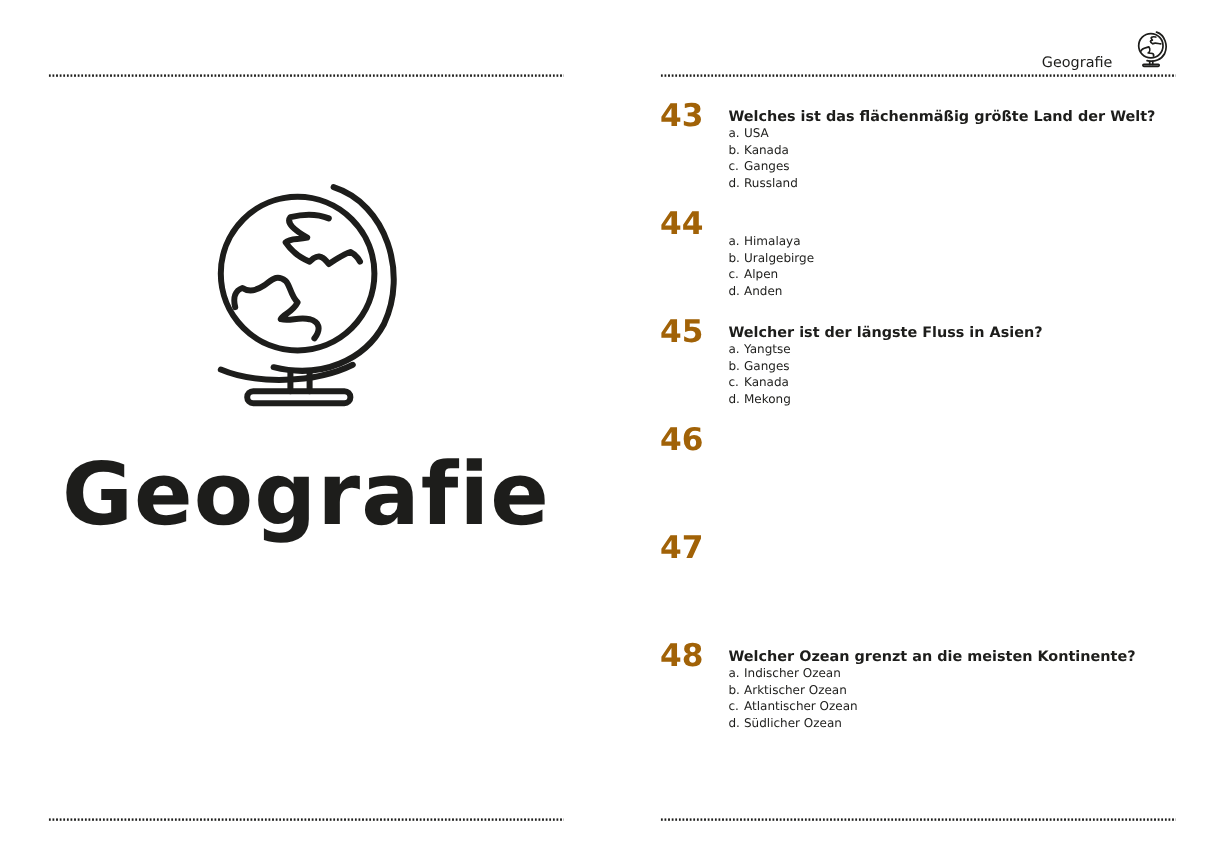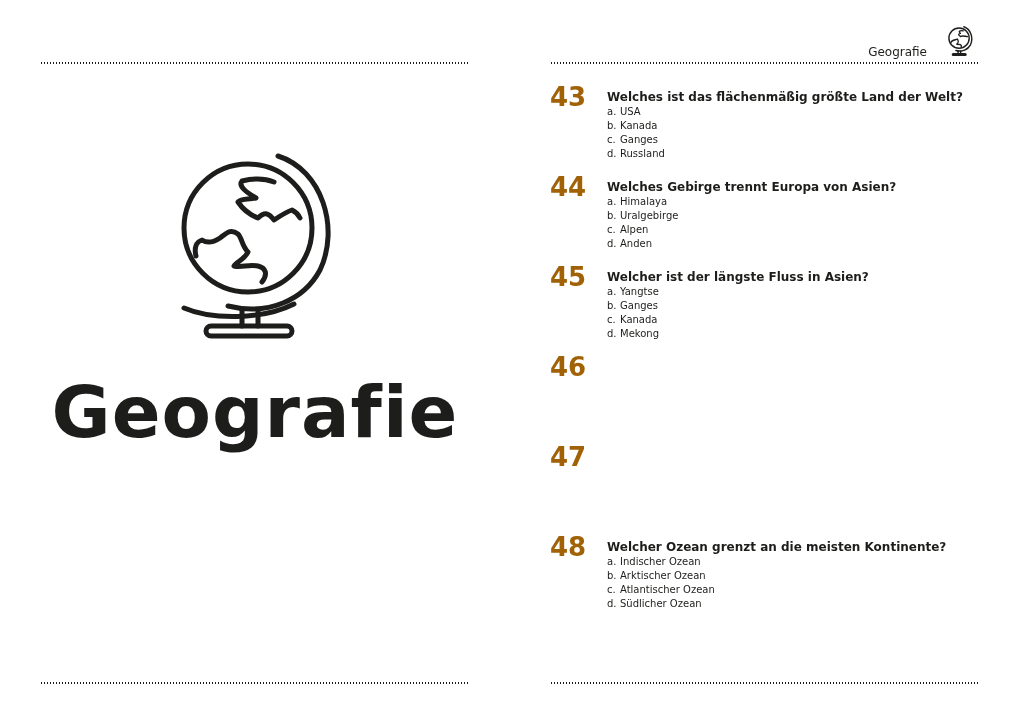--- a/index.html
+++ b/index.html
@@ -92,21 +92,20 @@
       <ul class="q-opts">
         <li><span class="letter">a.</span><span>USA</span></li>
         <li><span class="letter">b.</span><span>Kanada</span></li>
         <li><span class="letter">c.</span><span>Ganges</span></li>
         <li><span class="letter">d.</span><span>Russland</span></li>
       </ul>
     </div>
 
     <div class="q">
       <div class="q-num">44</div>
-      <div class="q-text">Welches Gebirge trennt Europa von Asien?</div>
       <ul class="q-opts">
         <li><span class="letter">a.</span><span>Himalaya</span></li>
         <li><span class="letter">b.</span><span>Uralgebirge</span></li>
         <li><span class="letter">c.</span><span>Alpen</span></li>
         <li><span class="letter">d.</span><span>Anden</span></li>
       </ul>
     </div>
 
     <div class="q">
       <div class="q-num">45</div>

